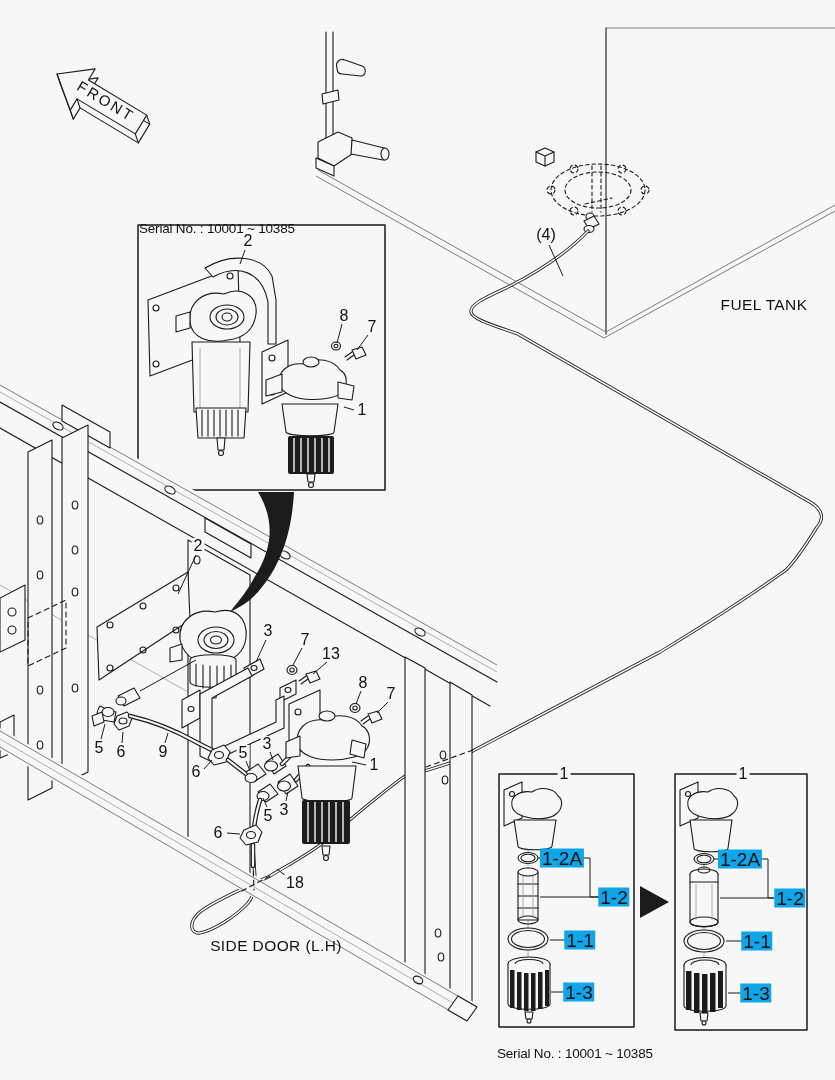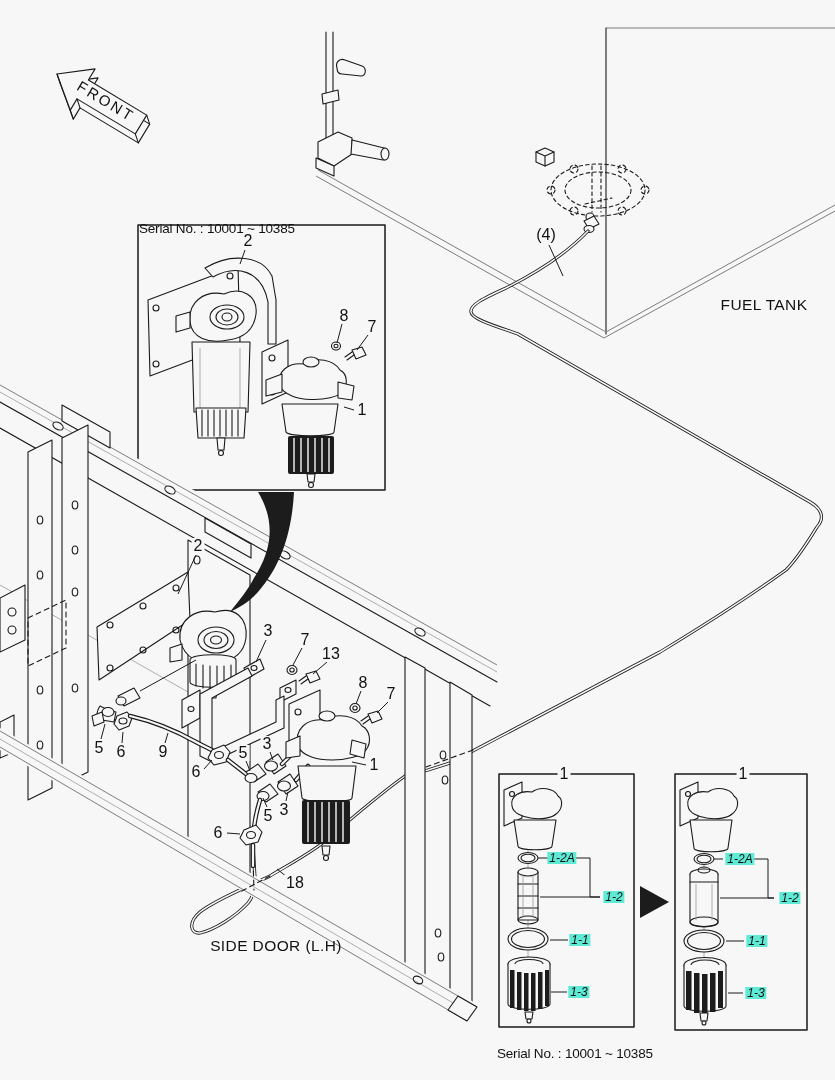--- a/index.html
+++ b/index.html
@@ -16,22 +16,22 @@
   .dk{fill:#1c1c1c;stroke:none;}
   .hoseO{stroke:#1a1a1a;stroke-width:3.2;fill:none;stroke-linecap:round;}
   .hoseI{stroke:#f7f7f7;stroke-width:1.5;fill:none;stroke-linecap:round;}
   .tubeO{stroke:#1a1a1a;stroke-width:4.5;fill:none;stroke-linecap:round;}
   .tubeI{stroke:#f7f7f7;stroke-width:2.2;fill:none;stroke-linecap:round;}
   .dash{stroke-dasharray:5 4;}
   .dashf{stroke-dasharray:3.5 3;}
   .ldr{stroke:#1a1a1a;stroke-width:1;fill:none;}
   .lbl{position:absolute;transform:translate(-50%,-50%);font-size:16px;line-height:1;
        background:#f7f7f7;padding:0 2px;white-space:nowrap;}
-  .lbl-sm{position:absolute;transform:translate(-50%,-50%);font-size:12px;line-height:1;
-       background:#5eead4;padding:0 2px;white-space:nowrap;font-style:italic;}
+  .lbl-sm{position:absolute;transform:translate(-50%,-50%);font-size:19px;line-height:1;
+       background:#0ea5e9;padding:0 2px;white-space:nowrap;}
   .lbl-txt{position:absolute;transform:translate(-50%,-50%);font-size:15.5px;line-height:1;
        letter-spacing:.4px;white-space:nowrap;}
   .lbl-serial{position:absolute;font-size:13.5px;line-height:1;letter-spacing:-.2px;white-space:nowrap;margin-top:16px;}
   .lbl-front{position:absolute;transform:translate(-50%,-50%) rotate(31deg);font-size:15px;
        letter-spacing:2.5px;line-height:1;white-space:nowrap;}
 </style>
 </head>
 <body>
 
 <div id="stage">

